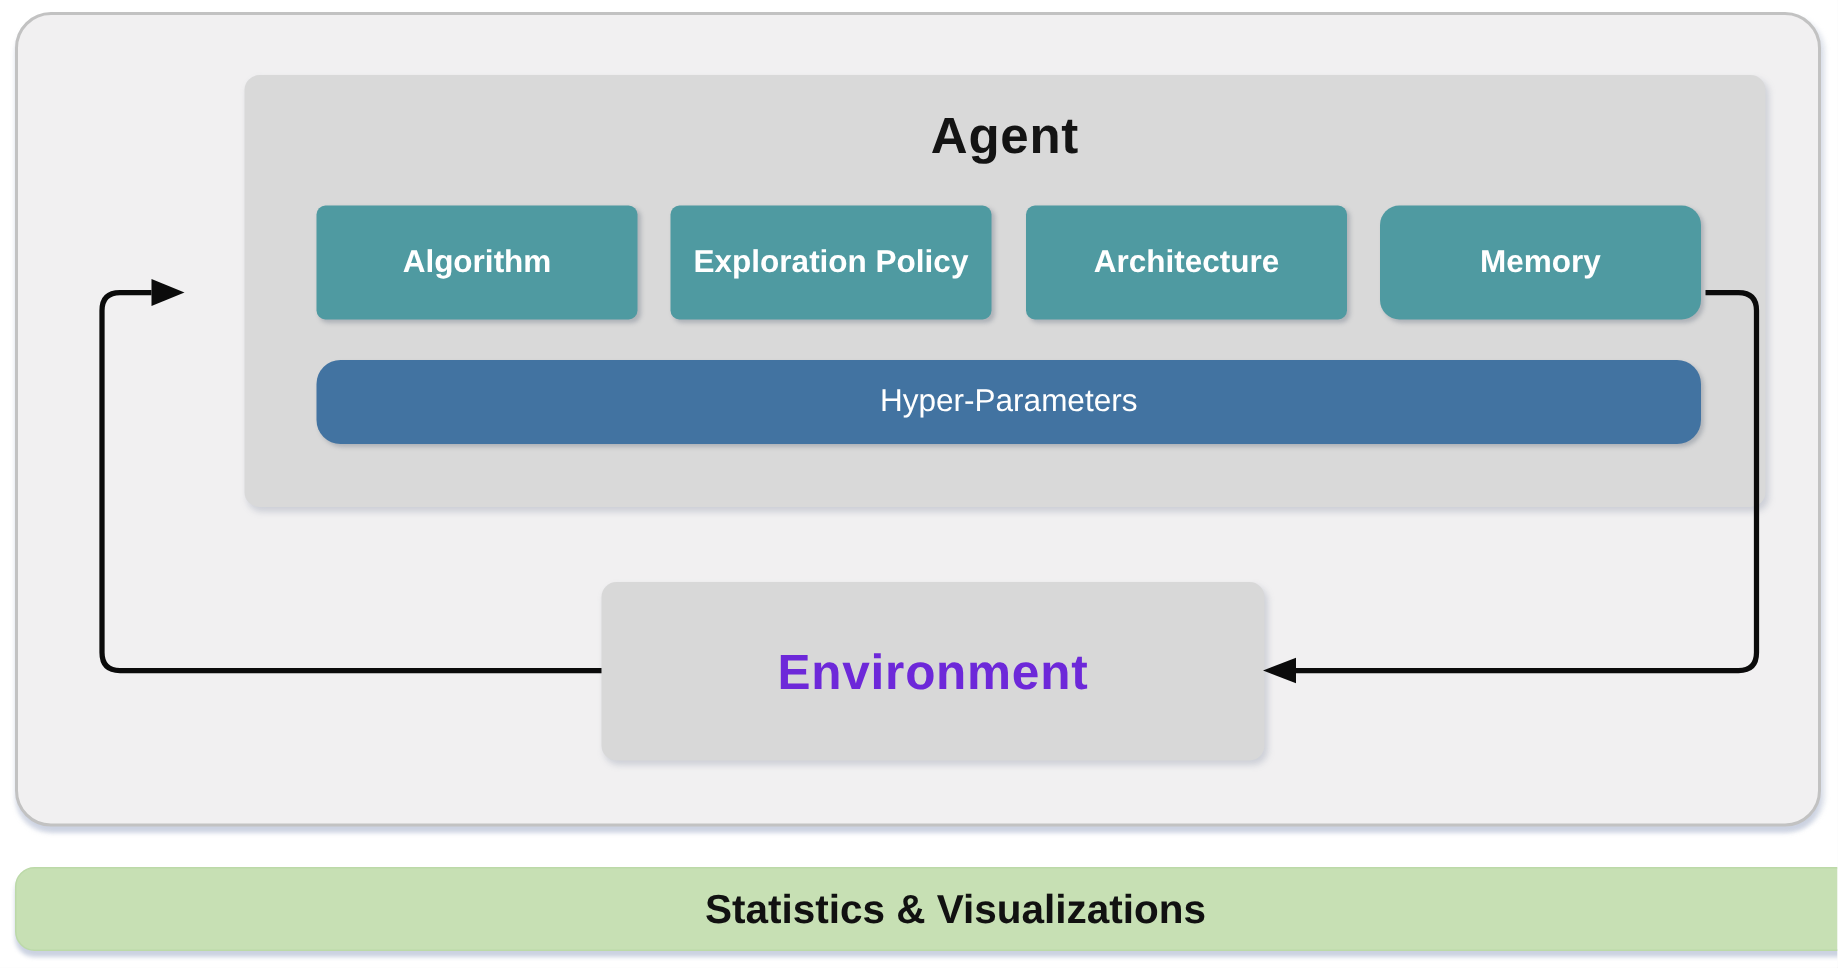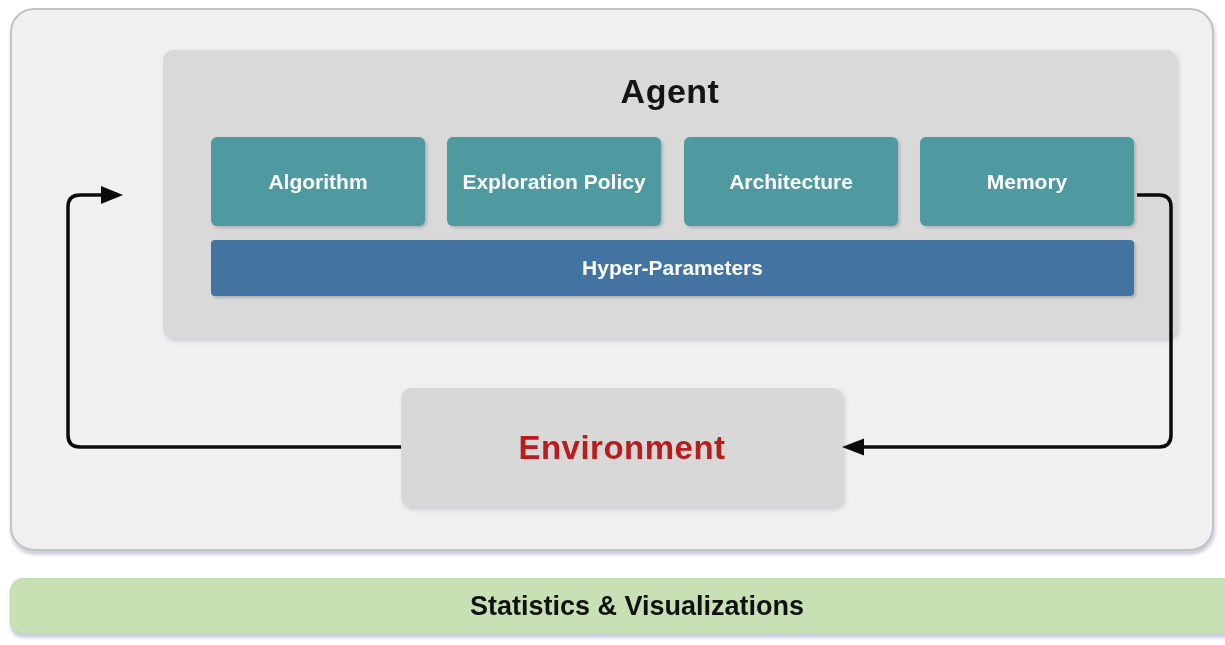--- a/index.html
+++ b/index.html
@@ -46,67 +46,67 @@
     font-size: 34px;
     font-weight: bold;
     color: #141414;
     letter-spacing: 0.5px;
   }
   .module-row { position: absolute; left: 0; top: 0; width: 100%; height: 100%; }
   .module {
     position: absolute;
     top: 87px;
     width: 214px;
-    height: 89px;
+    height: 76px;
     background: #4f9aa1;
     border-radius: 6px;
     box-shadow: 2px 2px 3px rgba(110, 120, 135, 0.40);
     display: flex;
     align-items: center;
     justify-content: center;
     color: #ffffff;
     font-weight: bold;
     font-size: 21px;
     text-align: center;
   }
   .module.m0 { left: 48px; }
   .module.m1 { left: 284px; }
   .module.m2 { left: 521px; }
-  .module.m3 { left: 757px; }
+  .module.m3 { left: 757px; border-radius: 13px; }
   .hyper-bar {
     position: absolute;
     left: 48px;
     top: 190px;
     width: 923px;
     height: 56px;
     background: #4273a1;
-    border-radius: 4px;
+    border-radius: 16px;
     box-shadow: 2px 2px 3px rgba(110, 120, 135, 0.40);
     display: flex;
     align-items: center;
     justify-content: center;
     color: #ffffff;
-    font-weight: bold;
+    font-weight: normal;
     font-size: 21px;
   }
   .env-box {
     position: absolute;
     left: 401px;
     top: 388px;
     width: 442px;
     height: 119px;
     background: #d8d8d8;
     border-radius: 10px;
     box-shadow: 2px 3px 4px rgba(140, 150, 170, 0.35);
     display: flex;
     align-items: center;
     justify-content: center;
     font-size: 33px;
     font-weight: bold;
-    color: #b91c1c;
+    color: #6d28d9;
     letter-spacing: 0.5px;
   }
   .footer-bar {
     position: absolute;
     left: 10px;
     top: 578px;
     width: 1202px;
     height: 54px;
     background: #c7e0b4;
     border: 1px solid #bcd9a8;

